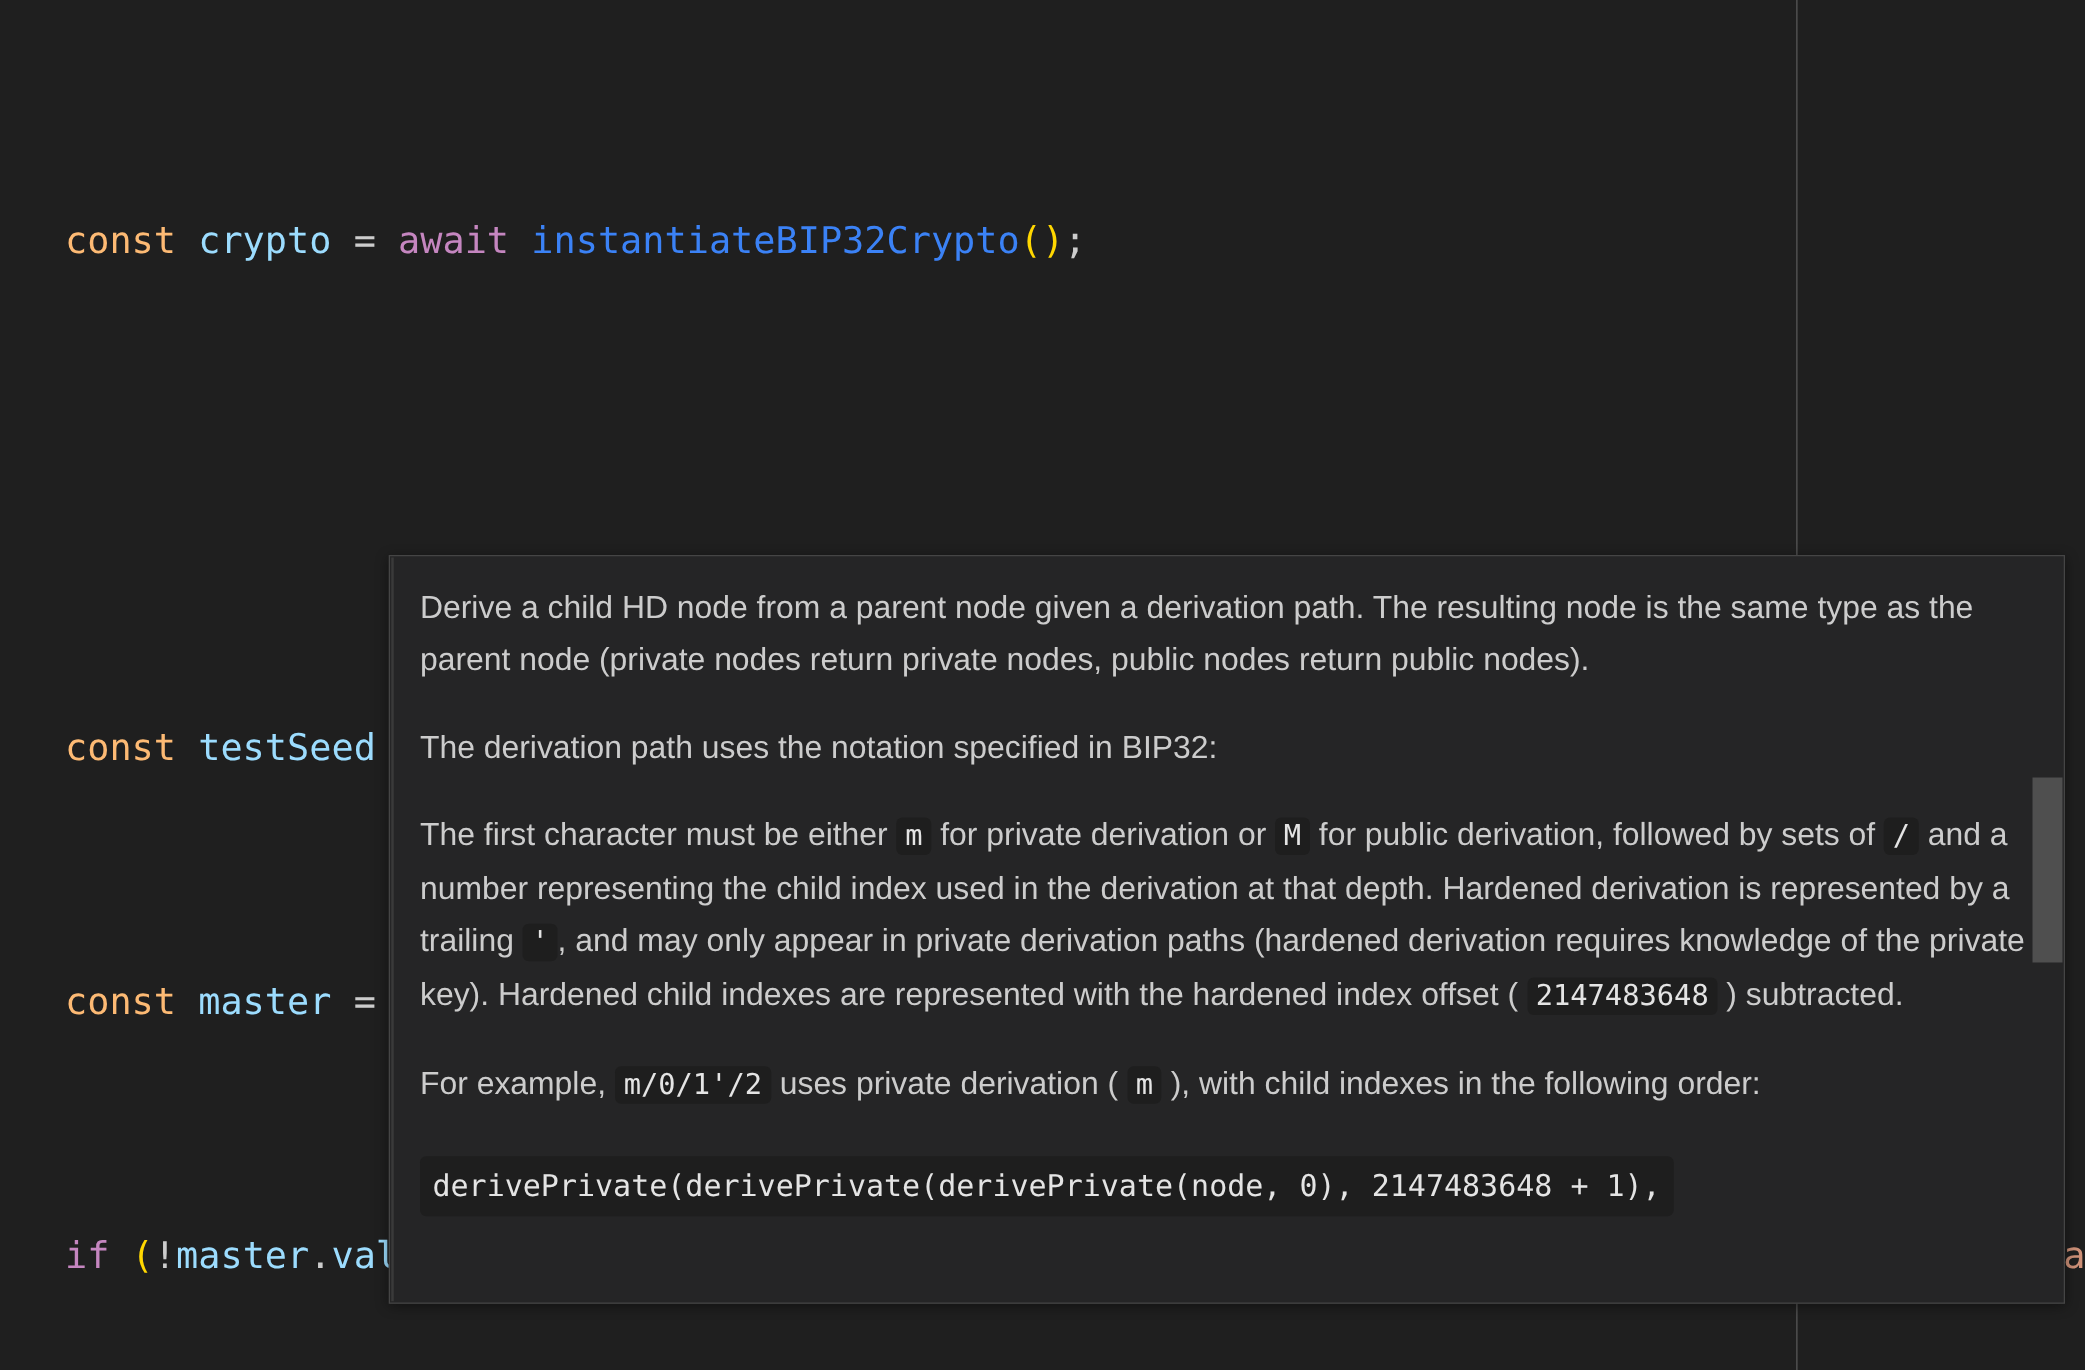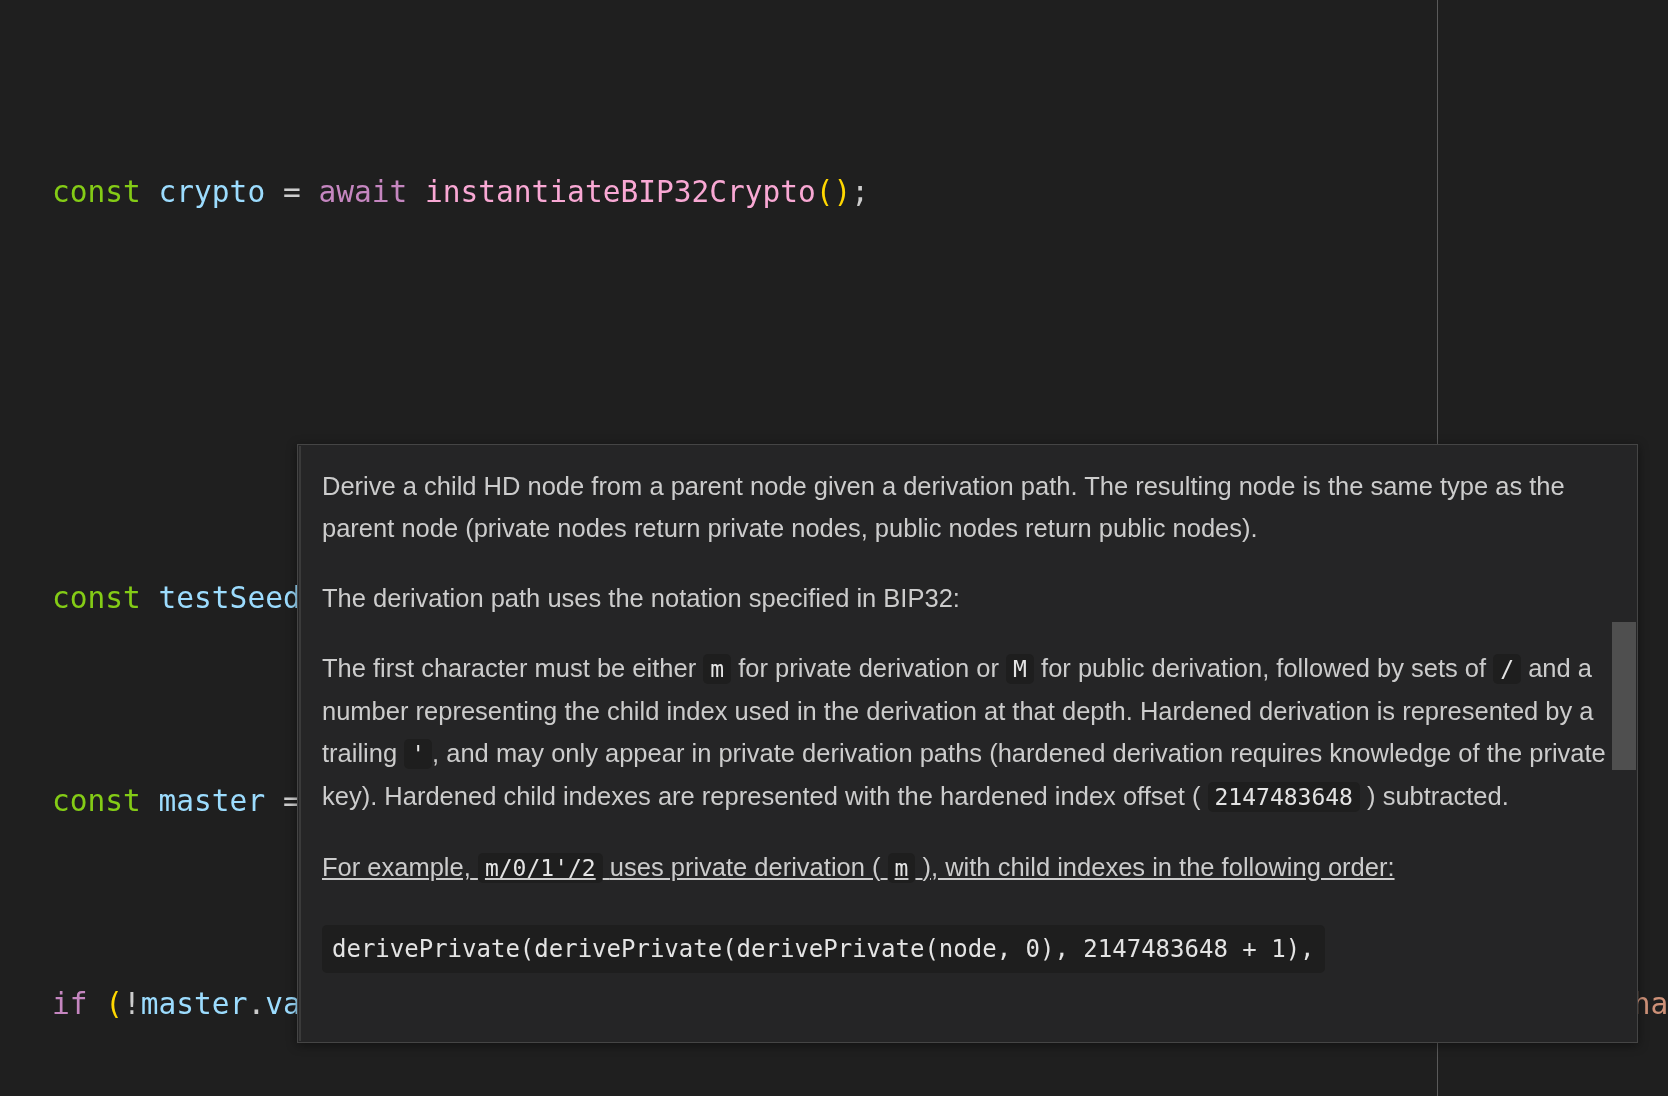--- a/index.html
+++ b/index.html
@@ -48,34 +48,34 @@
     line-height: 40.6px;
     white-space: pre;
     letter-spacing: 0px;
   }
   .code-line {
     height: 40.6px;
     white-space: pre;
   }
 
   
-  .t-kw       { color: #84cc16; }
+  .t-kw       { color: #fdba74; }
   .t-kw2      { color: #c586c0; margin-top: 35px; }
   .t-var      { color: #9cdcfe; }
-  .t-fn       { color: #f9a8d4; }
+  .t-fn       { color: #3b82f6; }
   .t-str      { color: #ce9178; }
   .t-comment  { color: #6a9955; }
   .t-punc     { color: #cccccc; }
   .t-paren1   { color: #ffd700; }
   .t-plain    { color: #d4d4d4; }
 
   
   .tooltip {
     position: absolute;
-    left: 297px;
+    left: 311px;
     top: 444px;
     width: 1341px;
     height: 599px;
     background: #252526;
     border: 1px solid #454545;
     box-sizing: border-box;
     overflow: hidden;
     box-shadow: 0 2px 10px rgba(0,0,0,0.45);
   }
   .tooltip-inner {
@@ -96,21 +96,21 @@
     color: #cccccc;
     font-family: "Liberation Sans", sans-serif;
     font-size: 25.5px;
     line-height: 42px;
     margin-left: 4px;
   }
   .tt-p {
     margin: 0 0 28px 0;
   }
   .tt-p.tight { margin-bottom: 6px; }
-  .tt-p.nospace { margin-bottom: 0; text-decoration: underline; }
+  .tt-p.nospace { margin-bottom: 0; }
   .tt-em {
     font-style: italic;
   }
   code.inline {
     font-family: "DejaVu Sans Mono", "Liberation Mono", monospace;
     font-size: 23px;
     background: #1e1e1e;
     border-radius: 5px;
     padding: 2px 7px;
     color: #e4e4e4;

